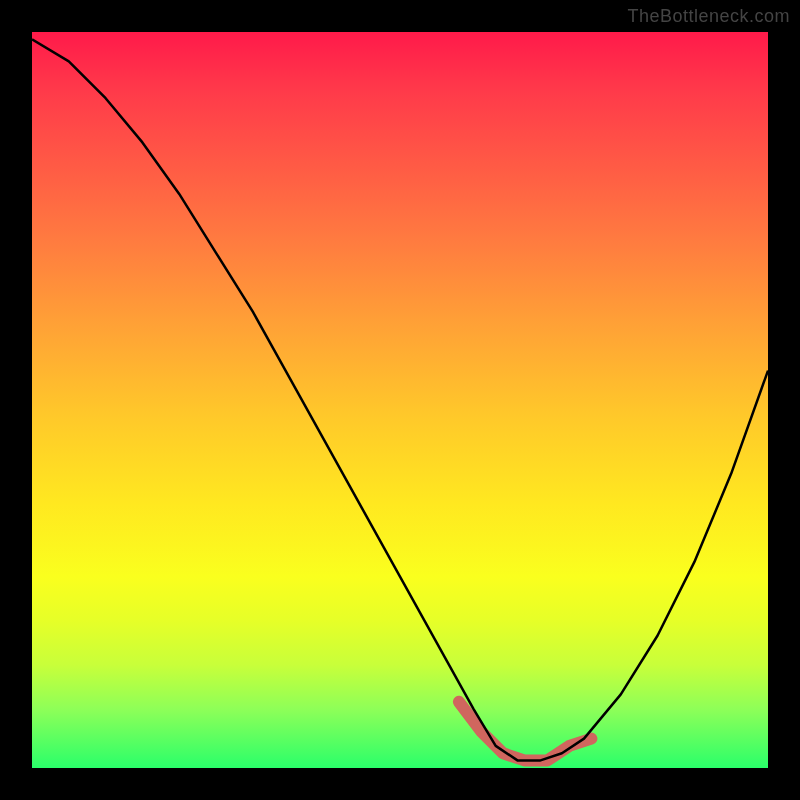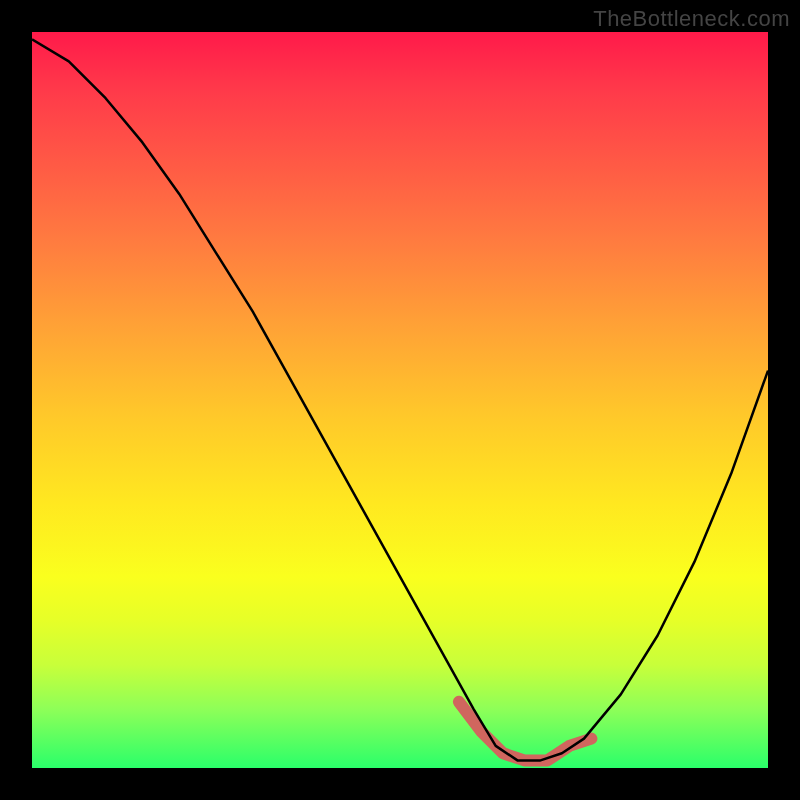--- a/index.html
+++ b/index.html
@@ -36,21 +36,21 @@
       #c8ff3a 86%,
       #8eff58 92%,
       #2aff6a 100%
     );
   }
   .watermark {
     position: absolute;
     top: 6px;
     right: 10px;
     color: #444;
-    font-size: 22px;
+    font-size: 18px;
     font-weight: 500;
     letter-spacing: 0.5px;
     z-index: 10;
   }
   svg.curve {
     position: absolute;
     left: 0;
     top: 0;
     width: 736px;
     height: 736px;

